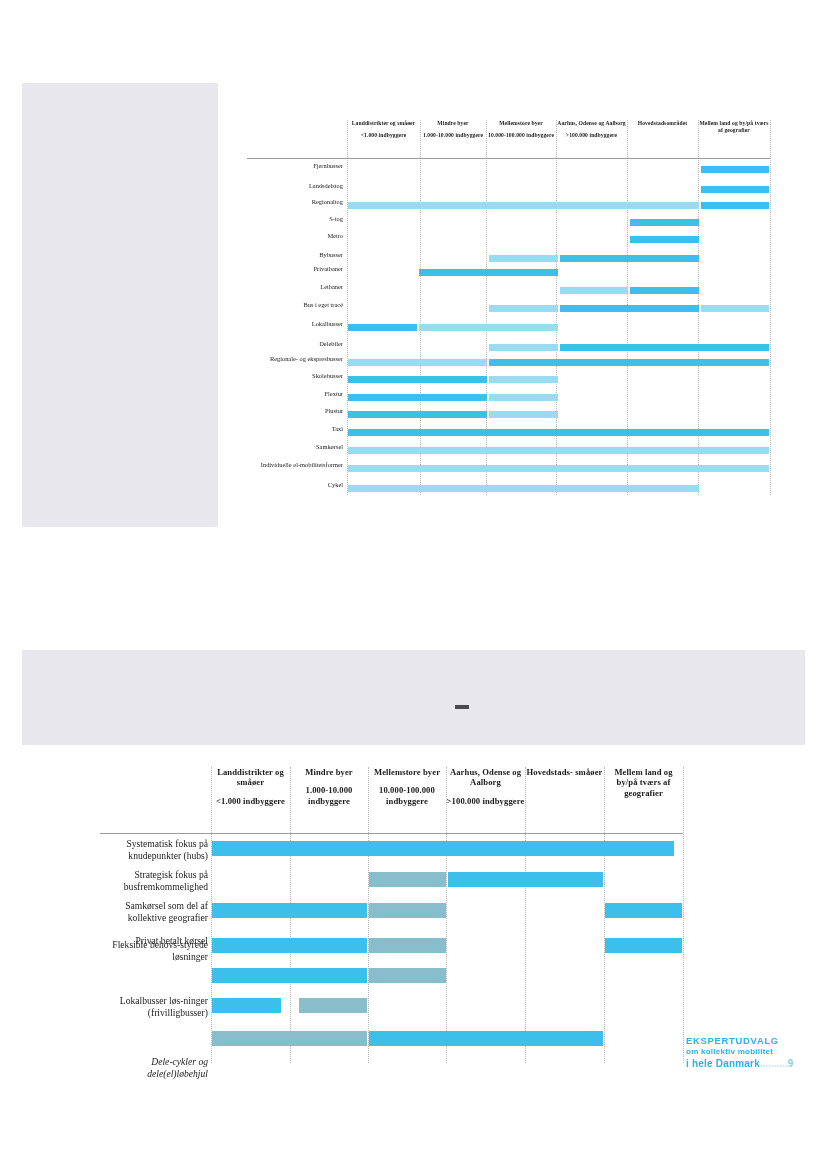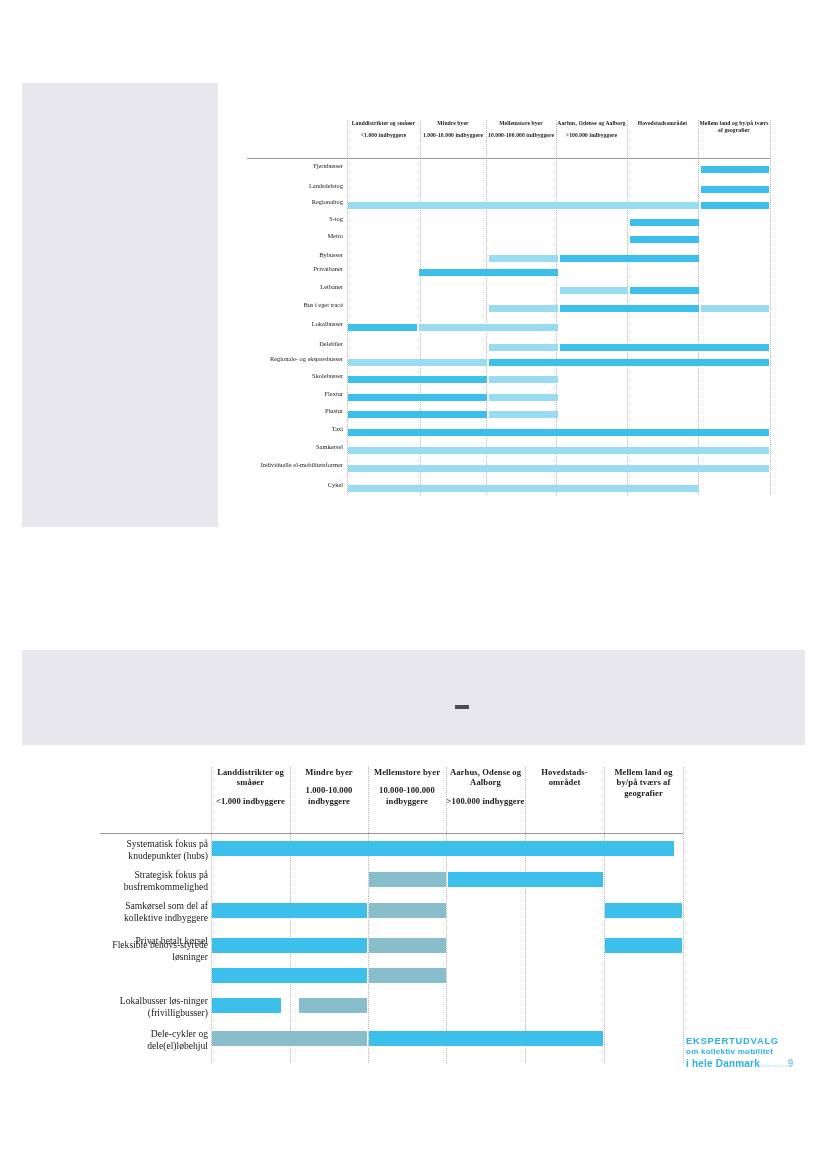--- a/index.html
+++ b/index.html
@@ -140,43 +140,43 @@
       <div class="gridline" style="left: 290px; top: 767px; height: 296px;"></div>
       <div class="gridline" style="left: 368px; top: 767px; height: 296px;"></div>
       <div class="gridline" style="left: 446px; top: 767px; height: 296px;"></div>
       <div class="gridline" style="left: 525px; top: 767px; height: 296px;"></div>
       <div class="gridline" style="left: 604px; top: 767px; height: 296px;"></div>
       <div class="gridline" style="left: 683px; top: 767px; height: 296px;"></div>
       <div class="hdr-cell" style="left: 211px; top: 767px; width: 79px;"><span>Landdistrikter og småøer</span><span class="sub">&lt;1.000 indbyggere</span></div>
       <div class="hdr-cell" style="left: 290px; top: 767px; width: 78px;"><span>Mindre byer</span><span class="sub">1.000-10.000 indbyggere</span></div>
       <div class="hdr-cell" style="left: 368px; top: 767px; width: 78px;"><span>Mellemstore byer</span><span class="sub">10.000-100.000 indbyggere</span></div>
       <div class="hdr-cell" style="left: 446px; top: 767px; width: 79px;"><span>Aarhus, Odense og Aalborg</span><span class="sub">&gt;100.000 indbyggere</span></div>
-      <div class="hdr-cell" style="left: 525px; top: 767px; width: 79px;"><span>Hovedstads- området</span></div>
+      <div class="hdr-cell" style="left: 525px; top: 767px; width: 79px;"><span>Hovedstads- småøer</span></div>
       <div class="hdr-cell" style="left: 604px; top: 767px; width: 79px;"><span>Mellem land og by/på tværs af geografier</span></div>
       <div class="toprule" style="left: 100px; top: 833px; width: 583px; height: 1.4px; background: rgb(154, 154, 154);"></div>
       <div class="rowlabel" style="left: 108px; top: 838px; width: 100px;">Systematisk fokus på knudepunkter (hubs)</div>
       <div class="bar" style="left: 212px; top: 841px; width: 462.133px; height: 15px; background: rgb(60, 191, 234);"></div>
       <div class="rowlabel" style="left: 108px; top: 869px; width: 100px;">Strategisk fokus på busfremkommelighed</div>
       <div class="bar" style="left: 369.333px; top: 872px; width: 76.6667px; height: 15px; background: rgb(136, 189, 203);"></div>
       <div class="bar" style="left: 448px; top: 872px; width: 155.333px; height: 15px; background: rgb(60, 191, 234);"></div>
-      <div class="rowlabel" style="left: 108px; top: 900px; width: 100px;">Samkørsel som del af kollektive indbyggere</div>
+      <div class="rowlabel" style="left: 108px; top: 900px; width: 100px;">Samkørsel som del af kollektive geografier</div>
       <div class="bar" style="left: 212px; top: 903px; width: 155.333px; height: 15px; background: rgb(60, 191, 234);"></div>
       <div class="bar" style="left: 369.333px; top: 903px; width: 76.6667px; height: 15px; background: rgb(136, 189, 203);"></div>
       <div class="bar" style="left: 605.333px; top: 903px; width: 76.6667px; height: 15px; background: rgb(60, 191, 234);"></div>
       <div class="rowlabel" style="left: 108px; top: 935px; width: 100px;">Privat betalt kørsel</div>
       <div class="bar" style="left: 212px; top: 938px; width: 155.333px; height: 15px; background: rgb(60, 191, 234);"></div>
       <div class="bar" style="left: 369.333px; top: 938px; width: 76.6667px; height: 15px; background: rgb(136, 189, 203);"></div>
       <div class="bar" style="left: 605.333px; top: 938px; width: 76.6667px; height: 15px; background: rgb(60, 191, 234);"></div>
       <div class="rowlabel" style="left: 108px; top: 939px; width: 100px;">Fleksible behovs-styrede løsninger</div>
       <div class="bar" style="left: 212px; top: 968px; width: 155.333px; height: 15px; background: rgb(60, 191, 234);"></div>
       <div class="bar" style="left: 369.333px; top: 968px; width: 76.6667px; height: 15px; background: rgb(136, 189, 203);"></div>
       <div class="rowlabel" style="left: 108px; top: 995px; width: 100px;">Lokalbusser løs-ninger (frivilligbusser)</div>
       <div class="bar" style="left: 212px; top: 998px; width: 68.8px; height: 15px; background: rgb(60, 191, 234);"></div>
       <div class="bar" style="left: 298.533px; top: 998px; width: 68.8px; height: 15px; background: rgb(136, 189, 203);"></div>
-      <div class="rowlabel" style="left: 108px; top: 1028px; width: 100px;">Dele-cykler og dele(el)løbehjul</div>
+      <div class="rowlabel" style="left: 108px; top: 1056px; width: 100px; font-style: italic;">Dele-cykler og dele(el)løbehjul</div>
       <div class="bar" style="left: 212px; top: 1031px; width: 155.333px; height: 15px; background: rgb(136, 189, 203);"></div>
       <div class="bar" style="left: 369.333px; top: 1031px; width: 234px; height: 15px; background: rgb(60, 191, 234);"></div>
     </div>
 
   <div id="logo">
     <div class="l1">EKSPERTUDVALG</div>
     <div class="l2">om kollektiv mobilitet</div>
     <div class="l3">
       <span>i hele Danmark</span><span class="dots">..........</span><span class="pgnum">9</span>
     </div>

